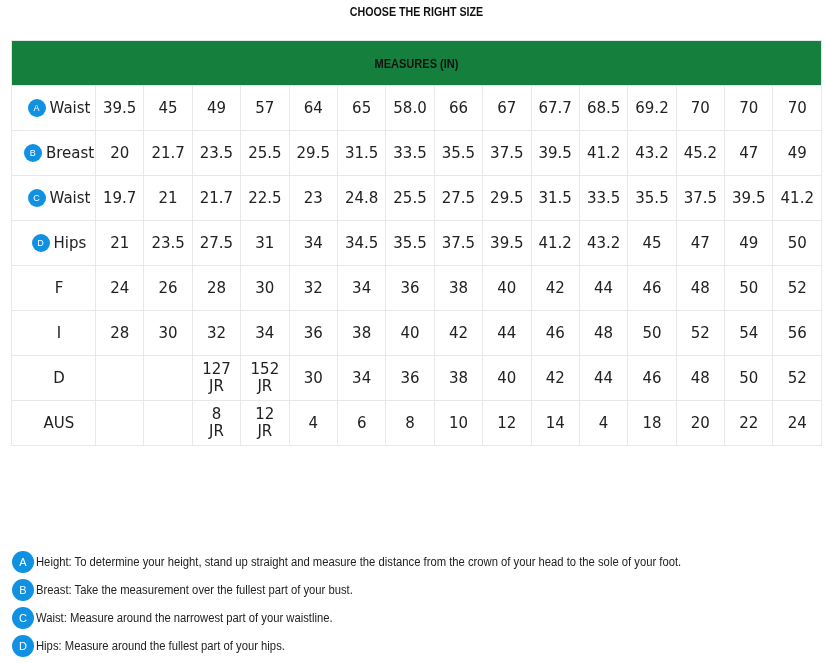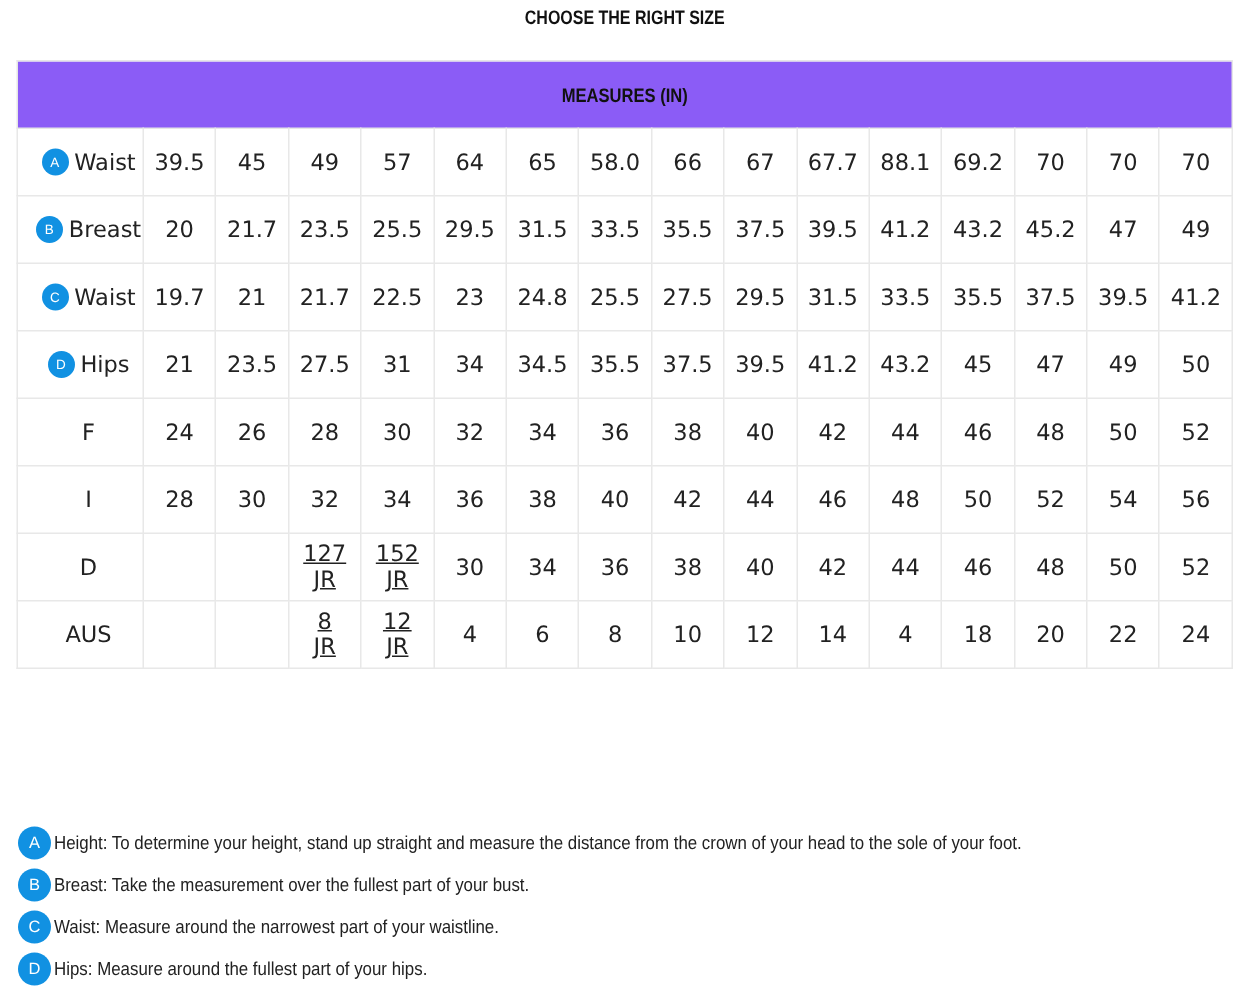--- a/index.html
+++ b/index.html
@@ -2,26 +2,26 @@
 <html><head>
 <meta charset="utf-8">
 <style>
   html, body { margin: 0; padding: 0; background: #ffffff; }
   body { width: 827px; height: 663px; position: relative; font-family: "DejaVu Sans", sans-serif; color: #222; overflow: hidden; }
   .title { position: absolute; top: 4px; left: 0; width: 833px; text-align: center; font-family: "Liberation Sans", sans-serif; font-weight: bold; font-size: 13px; letter-spacing: 0px; transform: scaleX(0.82); transform-origin: center; color: #111; }
   table.chart { position: absolute; top: 40px; left: 11px; border-collapse: collapse; table-layout: fixed; width: 810px; }
   table.chart td { border: 1px solid #e8e8e8; text-align: center; font-size: 15px; color: #222; padding: 0; height: 44px; }
   table.chart col.label { width: 84px; }
   table.chart col.val { width: 48.4px; }
-  tr.section td { background: #8b5cf6; height: 44px; border-color: #e6e6e6; }
+  tr.section td { background: #15803d; height: 44px; border-color: #e6e6e6; }
   .section-title { font-family: "Liberation Sans", sans-serif; font-weight: bold; font-size: 13px; display: inline-block; transform: scaleX(0.85); color: #111; }
   td.rowlabel { text-align: left; padding-left: 11px !important; font-size: 14px; white-space: nowrap; }
   td.mlabel { padding-left: 11px !important; }
   .badge { display: inline-block; width: 18px; height: 18px; border-radius: 50%; background: #1191e2; color: #fff; font-size: 9px; line-height: 18px; text-align: center; vertical-align: middle; margin-right: 4px; font-family: "Liberation Sans", sans-serif; }
-  td.two { font-size: 14px; line-height: 17px; text-decoration: underline; }
+  td.two { font-size: 14px; line-height: 17px; }
   .legend { position: absolute; left: 12px; top: 548px; }
   .legend-item { height: 28px; display: flex; align-items: center; font-family: "Liberation Sans", sans-serif; font-size: 12.5px; color: #222; }
   .legend-item .badge { width: 22px; height: 22px; line-height: 22px; font-size: 11px; margin-right: 2px; }
   .legend-text { display: inline-block; transform: scaleX(0.9); transform-origin: left center; white-space: nowrap; }
 </style>
 </head>
 <body>
 
 <div class="title">CHOOSE THE RIGHT SIZE</div>
 
@@ -53,21 +53,21 @@
         <td>39.5</td>
         <td>45</td>
         <td>49</td>
         <td>57</td>
         <td>64</td>
         <td>65</td>
         <td>58.0</td>
         <td>66</td>
         <td>67</td>
         <td>67.7</td>
-        <td>88.1</td>
+        <td>68.5</td>
         <td>69.2</td>
         <td>70</td>
         <td>70</td>
         <td>70</td>
       </tr>
       <tr>
         <td class="rowlabel mlabel"><span class="badge">B</span><span>Breast</span></td>
         <td>20</td>
         <td>21.7</td>
         <td>23.5</td>

